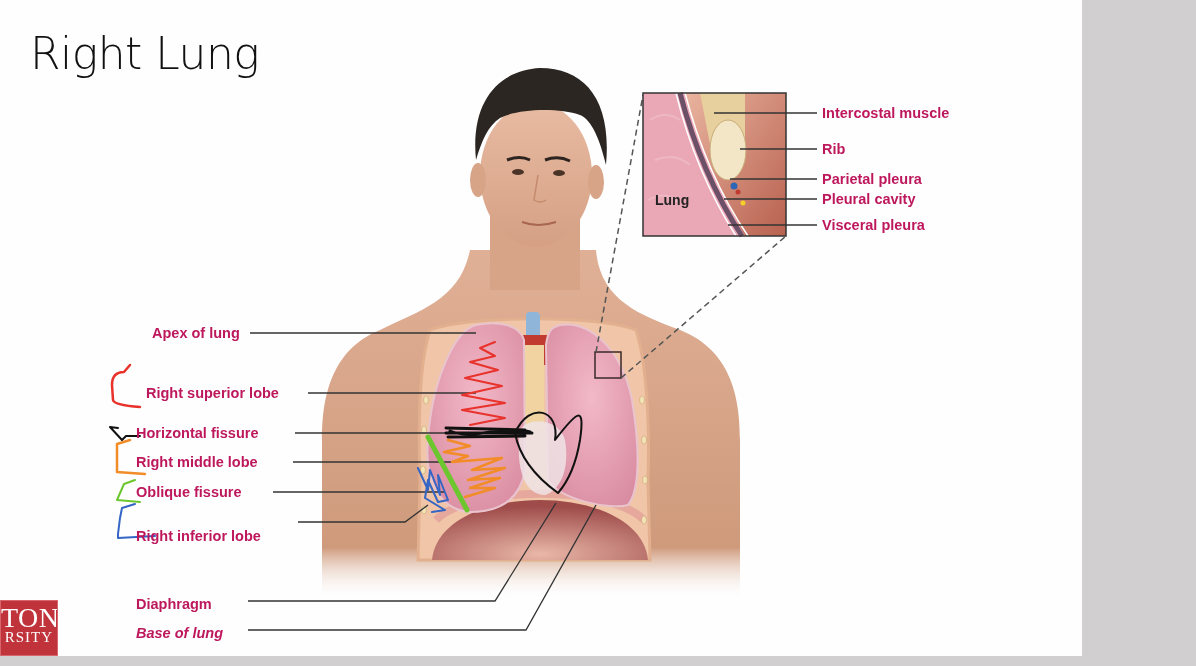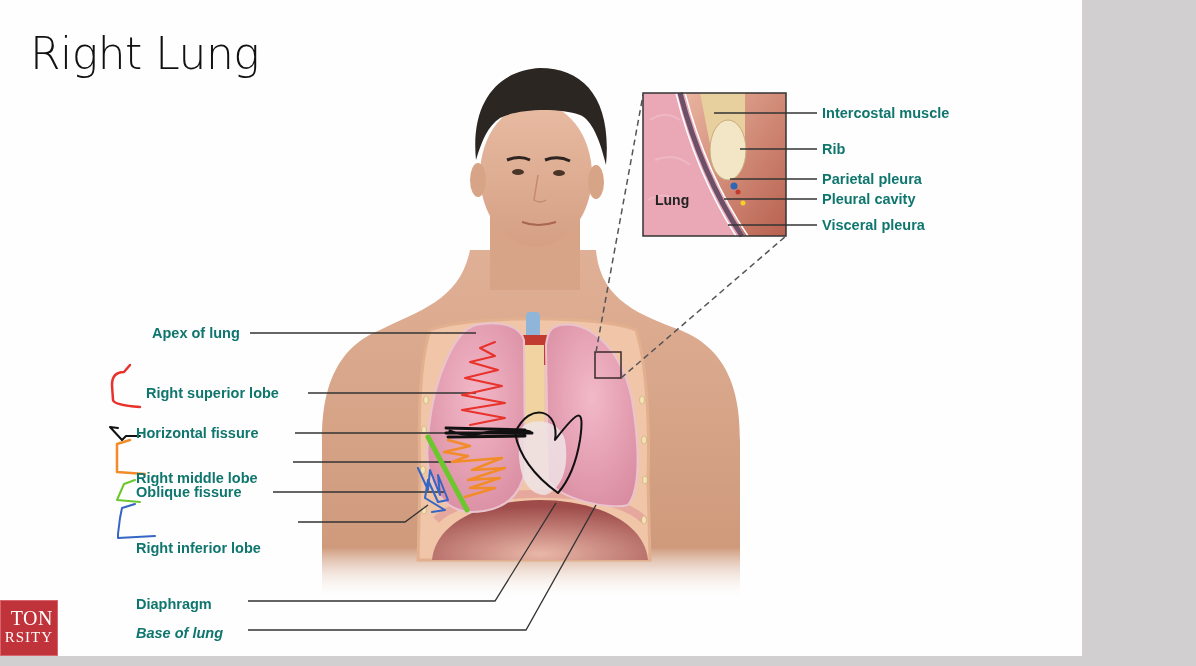--- a/index.html
+++ b/index.html
@@ -13,30 +13,30 @@
     background: #fefefe;
     overflow: hidden;
   }
   .slide-title {
     position: absolute; left: 30px; top: 28px;
     font-family: "DejaVu Sans", sans-serif;
     font-size: 44px; font-weight: 300; color: #111; letter-spacing: -0.5px;
   }
   .figure { position: absolute; left: 0; top: 0; width: 1186px; height: 656px; }
   .label {
-    position: absolute; font-size: 14.5px; font-weight: bold; color: #0f766e;
+    position: absolute; font-size: 14.5px; font-weight: bold; color: #be185d;
     white-space: nowrap; line-height: 1;
   }
   .logo {
     position: absolute; left: 0; top: 600px; width: 58px; height: 56px;
     background: #c0333b; border: 1px solid #d9656c; box-sizing: border-box;
     color: #fff; font-family: "Liberation Serif", serif; text-align: right;
     padding-right: 4px; overflow: hidden;
   }
-  .logo .l1 { font-size: 20px; line-height: 22px; margin-top: 6px; letter-spacing: 0.5px; }
+  .logo .l1 { font-size: 28px; line-height: 22px; margin-top: 6px; letter-spacing: 0.5px; }
   .logo .l2 { font-size: 15px; line-height: 16px; letter-spacing: 1px; }
   .gutter-right { position: absolute; left: 1186px; top: 0; width: 10px; height: 666px; background: #d2cfd0; }
   .gutter-bottom { position: absolute; left: 0; top: 656px; width: 1196px; height: 10px; background: #d2cfd0; }
 </style>
 </head>
 <body>
 
 <div class="slide">
   <div class="slide-title">Right Lung</div>
 
@@ -174,23 +174,23 @@
       <path d="M428 437 L467 510" stroke="#6cc62e" stroke-width="5"></path>
 
       <path d="M135 504 L122 508 L120 518 L118 534 L118 538 L155 536" stroke="#3565c5" stroke-width="2"></path>
       <path d="M418 468 L428 490 L430 470 L440 495 L438 475 L448 500 L438 502 L428 480 L425 498 L445 510 L432 512" stroke="#3565c5" stroke-width="2"></path>
     </g>
   </svg>
 
   <div class="label" style="left:152px;top:326px;">Apex of lung</div>
   <div class="label" style="left:136px;top:386px;margin-left:10px;">Right superior lobe</div>
   <div class="label" style="left:136px;top:426px;">Horizontal fissure</div>
-  <div class="label" style="left:136px;top:455px;margin-top:16px;">Right middle lobe</div>
+  <div class="label" style="left:136px;top:455px;">Right middle lobe</div>
   <div class="label" style="left:136px;top:485px;">Oblique fissure</div>
-  <div class="label" style="left:136px;top:541px;">Right inferior lobe</div>
+  <div class="label" style="left:136px;top:529px;">Right inferior lobe</div>
   <div class="label" style="left:136px;top:597px;">Diaphragm</div>
   <div class="label" style="left:136px;top:626px;font-style:italic;">Base of lung</div>
 
   <div class="label" style="left:822px;top:106px;">Intercostal muscle</div>
   <div class="label" style="left:822px;top:142px;">Rib</div>
   <div class="label" style="left:822px;top:172px;">Parietal pleura</div>
   <div class="label" style="left:822px;top:192px;">Pleural cavity</div>
   <div class="label" style="left:822px;top:218px;">Visceral pleura</div>
 
   <div class="logo">

